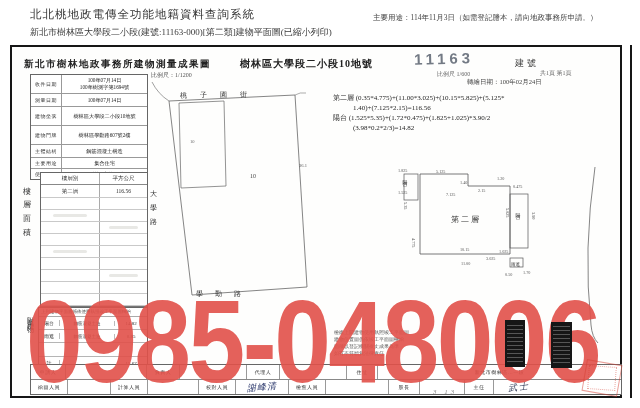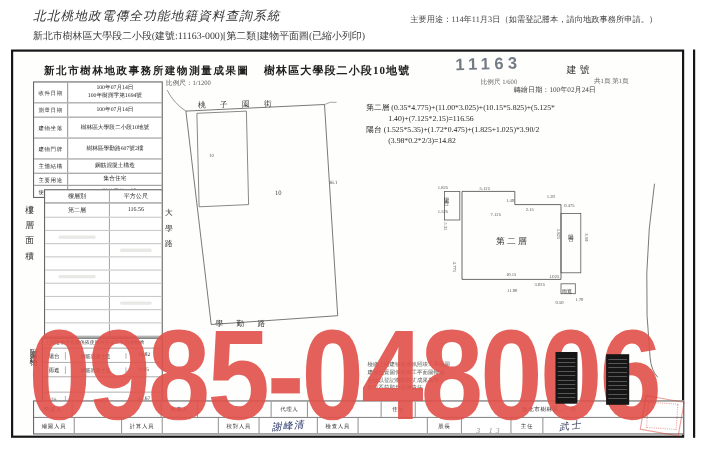--- a/index.html
+++ b/index.html
@@ -2,28 +2,28 @@
 <html><head>
 <meta charset="utf-8">
 <style>
   html,body{margin:0;padding:0;}
   body{width:640px;height:408px;position:relative;background:#ffffff;overflow:hidden;
        font-family:"Liberation Serif","DejaVu Serif",serif;color:#2c2c2c;}
   .abs{position:absolute;}
   .nowrap{white-space:nowrap;}
   .vert{writing-mode:vertical-rl;text-orientation:upright;}
   
-  .sys-title{left:30px;top:7px;font-size:11.5px;letter-spacing:1px;color:#333;font-weight:500;font-style:italic;}
+  .sys-title{left:30px;top:7px;font-size:11.5px;letter-spacing:1px;color:#333;font-weight:500;}
   .query-note{left:373px;top:13px;font-size:7.5px;color:#444;}
   .subtitle{left:30px;top:26px;font-size:9px;color:#3a3a3a;}
   
   .frame{left:10px;top:45px;width:608px;height:349px;border:2px solid #161616;background:#fefefd;}
   .edge-line{left:630px;top:45px;width:2px;height:353px;background:#161616;}
   
-  .doc-title{left:40px;top:58px;font-size:9.5px;letter-spacing:1.5px;font-weight:600;color:#222;z-index:2;}
+  .doc-title{left:24px;top:58px;font-size:9.5px;letter-spacing:1.5px;font-weight:600;color:#222;z-index:2;}
   .parcel-title{left:240px;top:57px;font-size:10px;letter-spacing:1px;font-weight:600;color:#222;z-index:2;}
   .bno-stamp{left:414px;top:50px;font-size:15px;font-weight:bold;color:#5b6370;letter-spacing:4px;
              transform:rotate(-1.5deg);opacity:.85;z-index:2;font-family:"Liberation Sans",sans-serif;}
   .bno-label{left:515px;top:57px;font-size:9px;letter-spacing:3px;color:#333;z-index:2;}
   .tiny-note{font-size:6px;color:#666;z-index:2;}
   .redraw{left:467px;top:78px;font-size:6.5px;color:#444;z-index:2;}
   .site-scale{left:151px;top:71px;font-size:6px;color:#555;z-index:2;}
   
   .info-table{left:30px;top:74px;width:116px;border:1px solid #666;z-index:2;background:#fff;}
   .info-row{display:flex;border-bottom:1px solid #999;}

